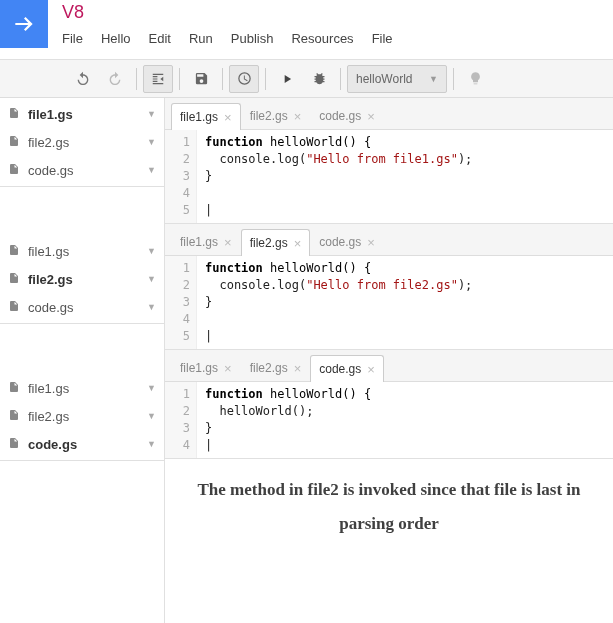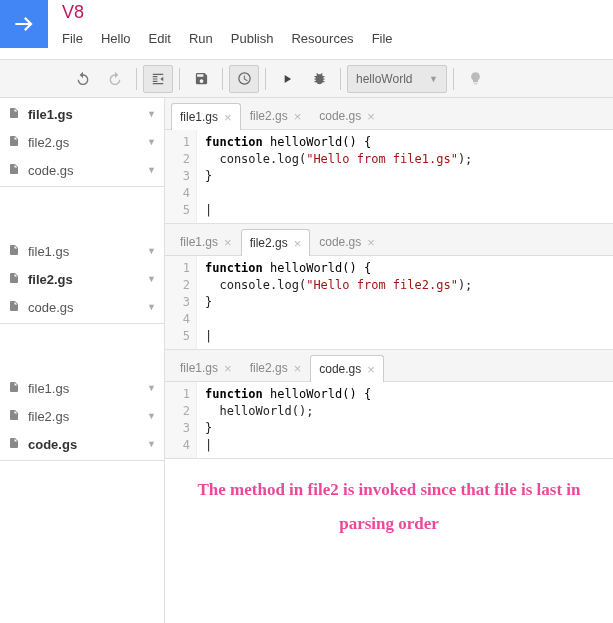--- a/index.html
+++ b/index.html
@@ -38,21 +38,21 @@
   .tab.active { background: #fff; color: #333; border-color: #ccc; position: relative; top: 1px; }
   .tab .close { color: #bbb; font-size: 13px; }
   .code-area { display: flex; background: #fff; }
   .gutter { width: 32px; background: #f7f7f7; border-right: 1px solid #eee; text-align: right; padding: 4px 6px 4px 0; color: #aaa; font-family: monospace; font-size: 12px; line-height: 17px; }
   .code { flex: 1; padding: 4px 8px; font-family: Menlo, Consolas, monospace; font-size: 12px; line-height: 17px; white-space: pre; color: #222; }
   .kw { color: #000; font-weight: bold; }
   .fn { color: #000; }
   .str { color: #a31515; }
   .pun { color: #000; }
   
-  .annotation { font-family: 'Comic Sans MS', cursive; color: #ec4899; font-size: 17px; text-align: center; padding: 14px 20px; line-height: 2.0; font-weight: bold; }
+  .annotation { font-family: 'Comic Sans MS', cursive; color: #404040; font-size: 17px; text-align: center; padding: 14px 20px; line-height: 2.0; font-weight: bold; }
 </style>
 </head>
 <body>
 
 <div class="header">
   <div class="logo-box">
     <svg width="26" height="26" viewBox="0 0 24 24">
         <path d="M4 11h12l-4-4 1.4-1.4L20 12l-6.6 6.4L12 17l4-4H4z"></path>
       </svg>
   </div>

